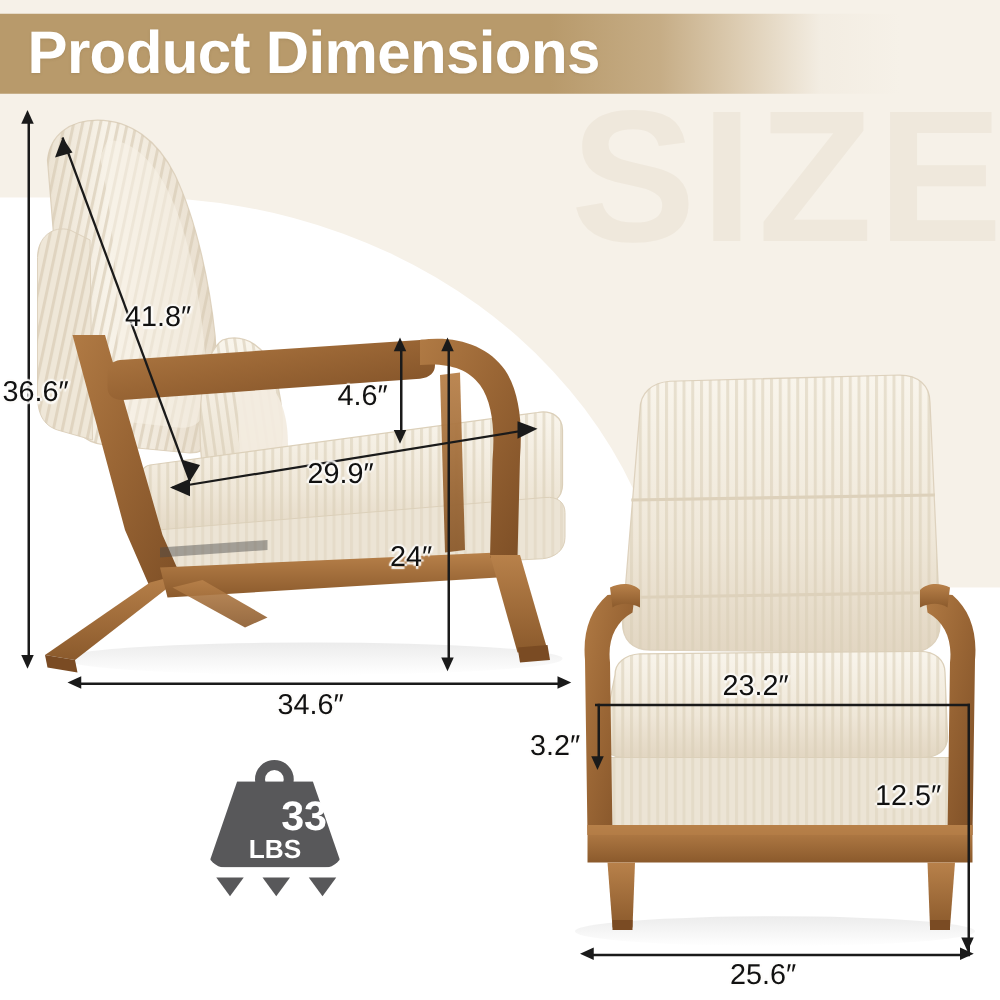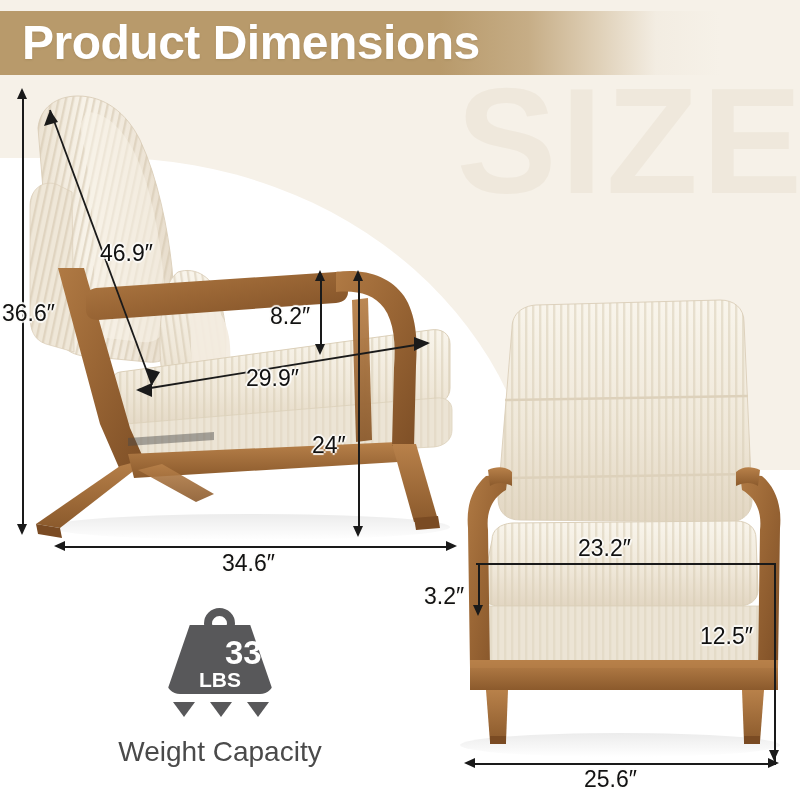--- a/index.html
+++ b/index.html
@@ -375,26 +375,26 @@
   <div class="dline v" style="left:22px; top:96px; height:432px;"></div>
   <div class="arrow up" style="left:17px; top:88px;"></div>
   <div class="arrow down" style="left:17px; top:524px;"></div>
   <div class="dim-label" style="left:2px; top:300px;text-align:center;">36.6″</div>
 
   <svg style="position:absolute; left:0; top:0; width:800px; height:800px; z-index:8; pointer-events:none;">
     <line x1="50" y1="110" x2="152" y2="385" stroke="#1a1a1a" stroke-width="1.8"></line>
     <polygon points="50,110 44,126 58,122" fill="#1a1a1a"></polygon>
     <polygon points="152,385 146,368 160,372" fill="#1a1a1a"></polygon>
   </svg>
-  <div class="dim-label" style="left:100px; top:240px;">46.9″</div>
+  <div class="dim-label" style="left:100px; top:240px;">41.8″</div>
 
   <div class="dline v" style="left:320px; top:278px; height:72px;"></div>
   <div class="arrow up" style="left:315px; top:270px;"></div>
   <div class="arrow down" style="left:315px; top:344px;"></div>
-  <div class="dim-label" style="left:270px; top:303px;">8.2″</div>
+  <div class="dim-label" style="left:270px; top:303px;">4.6″</div>
 
   <svg style="position:absolute; left:0; top:0; width:800px; height:800px; z-index:8; pointer-events:none;">
     <line x1="138" y1="390" x2="428" y2="343" stroke="#1a1a1a" stroke-width="1.8"></line>
     <polygon points="136,390 152,383 152,397" fill="#1a1a1a"></polygon>
     <polygon points="430,343 414,337 414,351" fill="#1a1a1a"></polygon>
   </svg>
   <div class="dim-label" style="left:246px; top:365px;">29.9″</div>
 
   <div class="dline v" style="left:358px; top:278px; height:254px;"></div>
   <div class="arrow up" style="left:353px; top:270px;"></div>
@@ -427,16 +427,15 @@
       <div class="weight-ring"></div>
       <div class="weight-body"></div>
       <div class="weight-num">330</div>
       <div class="weight-unit">LBS</div>
     </div>
     <div class="tri-row">
       <div class="tri"></div>
       <div class="tri"></div>
       <div class="tri"></div>
     </div>
-    <div class="weight-caption">Weight Capacity</div>
   </div>
 
 </div>
 
 </body></html>

